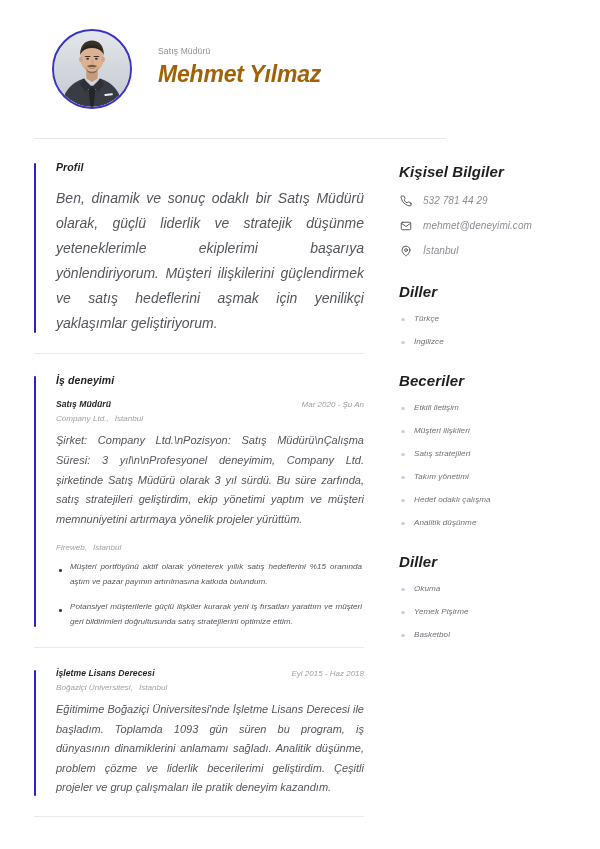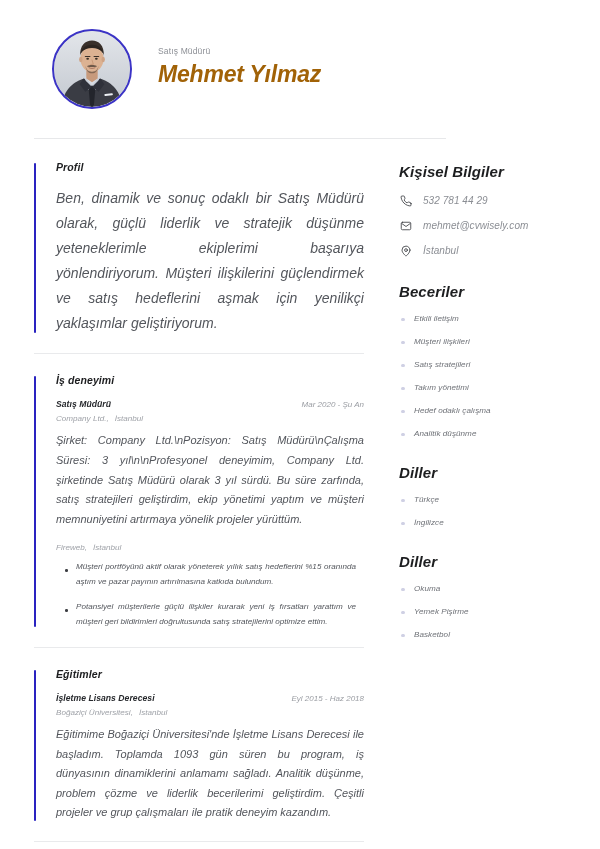--- a/index.html
+++ b/index.html
@@ -161,21 +161,21 @@
   .entry-sub .sep { display: inline-block; width: 6px; }
   .entry-desc {
     font-size: 11px;
     line-height: 1.78;
     color: #53565c;
     text-align: justify;
   }
 
   .bullets {
     list-style: none;
-    margin: 8px;
+    margin: 2px;
     padding: 0;
   }
   .bullets li {
     position: relative;
     padding-left: 12px;
     font-size: 8.1px;
     line-height: 1.78;
     color: #53565c;
     text-align: justify;
     margin-bottom: 11px;
@@ -346,21 +346,20 @@
             <li>Müşteri portföyünü aktif olarak yöneterek yıllık satış hedeflerini %15 oranında aştım ve pazar payının artırılmasına katkıda bulundum.</li>
             <li>Potansiyel müşterilerle güçlü ilişkiler kurarak yeni iş fırsatları yarattım ve müşteri geri bildirimleri doğrultusunda satış stratejilerini optimize ettim.</li>
           </ul>
         </div>
       </div>
 
       <div class="section-rule"></div>
 
       <div class="section">
         <div class="accent" style="background: rgb(42, 35, 192);"></div>
-        <div class="section-title">Eğitimler</div>
 
         <div class="entry">
           <div class="entry-head">
             <div class="entry-role">İşletme Lisans Derecesi</div>
             <div class="entry-dates">Eyl 2015 - Haz 2018</div>
           </div>
           <div class="entry-sub">
             <span>Boğaziçi Üniversitesi</span><span>,</span><span class="sep"></span><span>İstanbul</span>
           </div>
           <div class="entry-desc">Eğitimime Boğaziçi Üniversitesi'nde İşletme Lisans Derecesi ile başladım. Toplamda 1093 gün süren bu program, iş dünyasının dinamiklerini anlamamı sağladı. Analitik düşünme, problem çözme ve liderlik becerilerimi geliştirdim. Çeşitli projeler ve grup çalışmaları ile pratik deneyim kazandım.</div>
@@ -384,57 +383,57 @@
           <span class="c-text">532 781 44 29</span>
         </div>
 
         <div class="contact-row">
           <span class="c-icon">
             <svg width="12" height="12" viewBox="0 0 24 24" fill="none" stroke="currentColor" stroke-width="1.7" stroke-linecap="round" stroke-linejoin="round">
                 <rect x="2.5" y="4.5" width="19" height="15" rx="2.5"></rect>
                 <path d="m3.5 7 8.5 6 8.5-6"></path>
               </svg>
           </span>
-          <span class="c-text">mehmet@cvwisely.com</span>
+          <span class="c-text">mehmet@deneyimi.com</span>
         </div>
 
         <div class="contact-row">
           <span class="c-icon">
             <svg width="12" height="12" viewBox="0 0 24 24" fill="none" stroke="currentColor" stroke-width="1.7" stroke-linecap="round" stroke-linejoin="round">
                 <path d="M20 10.2c0 5.6-8 12-8 12s-8-6.4-8-12a8 8 0 0 1 16 0Z"></path>
                 <circle cx="12" cy="10.2" r="2.8"></circle>
               </svg>
           </span>
           <span class="c-text">İstanbul</span>
         </div>
+      </div>
+
+      <div class="r-section">
+        <div class="r-title">Diller</div>
+        <ul class="r-list">
+          <li>Türkçe</li>
+          <li>İngilizce</li>
+        </ul>
       </div>
 
       <div class="r-section">
         <div class="r-title">Beceriler</div>
         <ul class="r-list">
           <li>Etkili iletişim</li>
           <li>Müşteri ilişkileri</li>
           <li>Satış stratejileri</li>
           <li>Takım yönetimi</li>
           <li>Hedef odaklı çalışma</li>
           <li>Analitik düşünme</li>
         </ul>
       </div>
 
       <div class="r-section">
         <div class="r-title">Diller</div>
         <ul class="r-list">
-          <li>Türkçe</li>
-          <li>İngilizce</li>
-        </ul>
-      </div>
-
-      <div class="r-section">
-        <div class="r-title">Diller</div>
-        <ul class="r-list">
           <li>Okuma</li>
           <li>Yemek Pişirme</li>
           <li>Basketbol</li>
         </ul>
       </div>
 
     </div>
   </div>
 </div>
 

